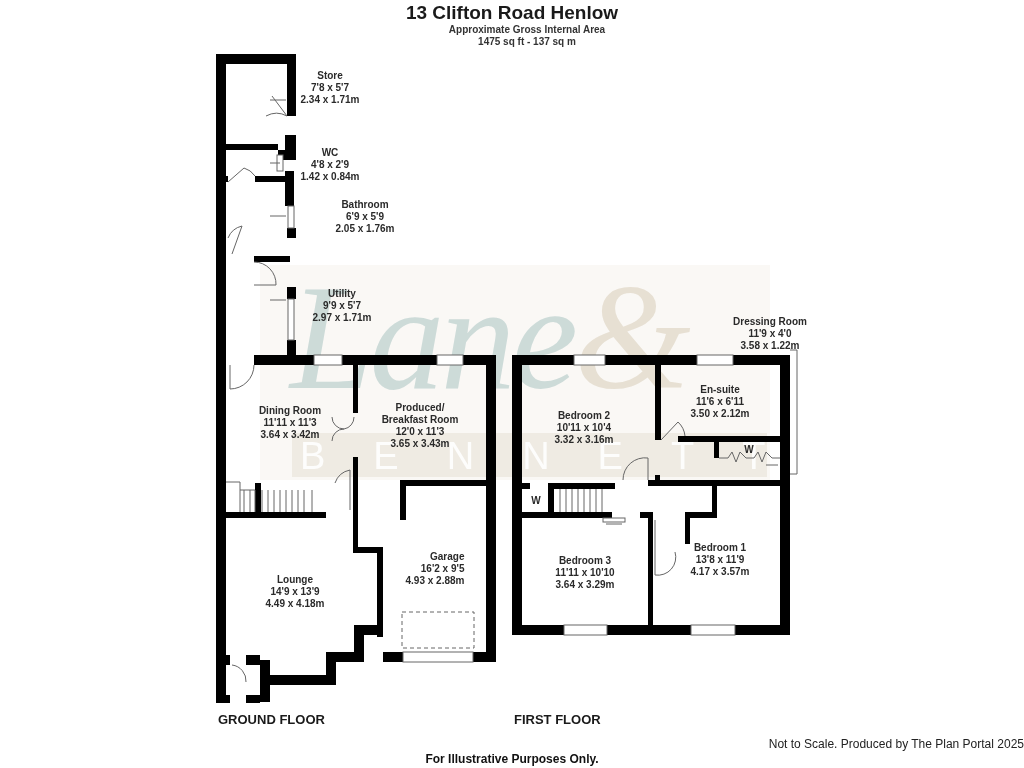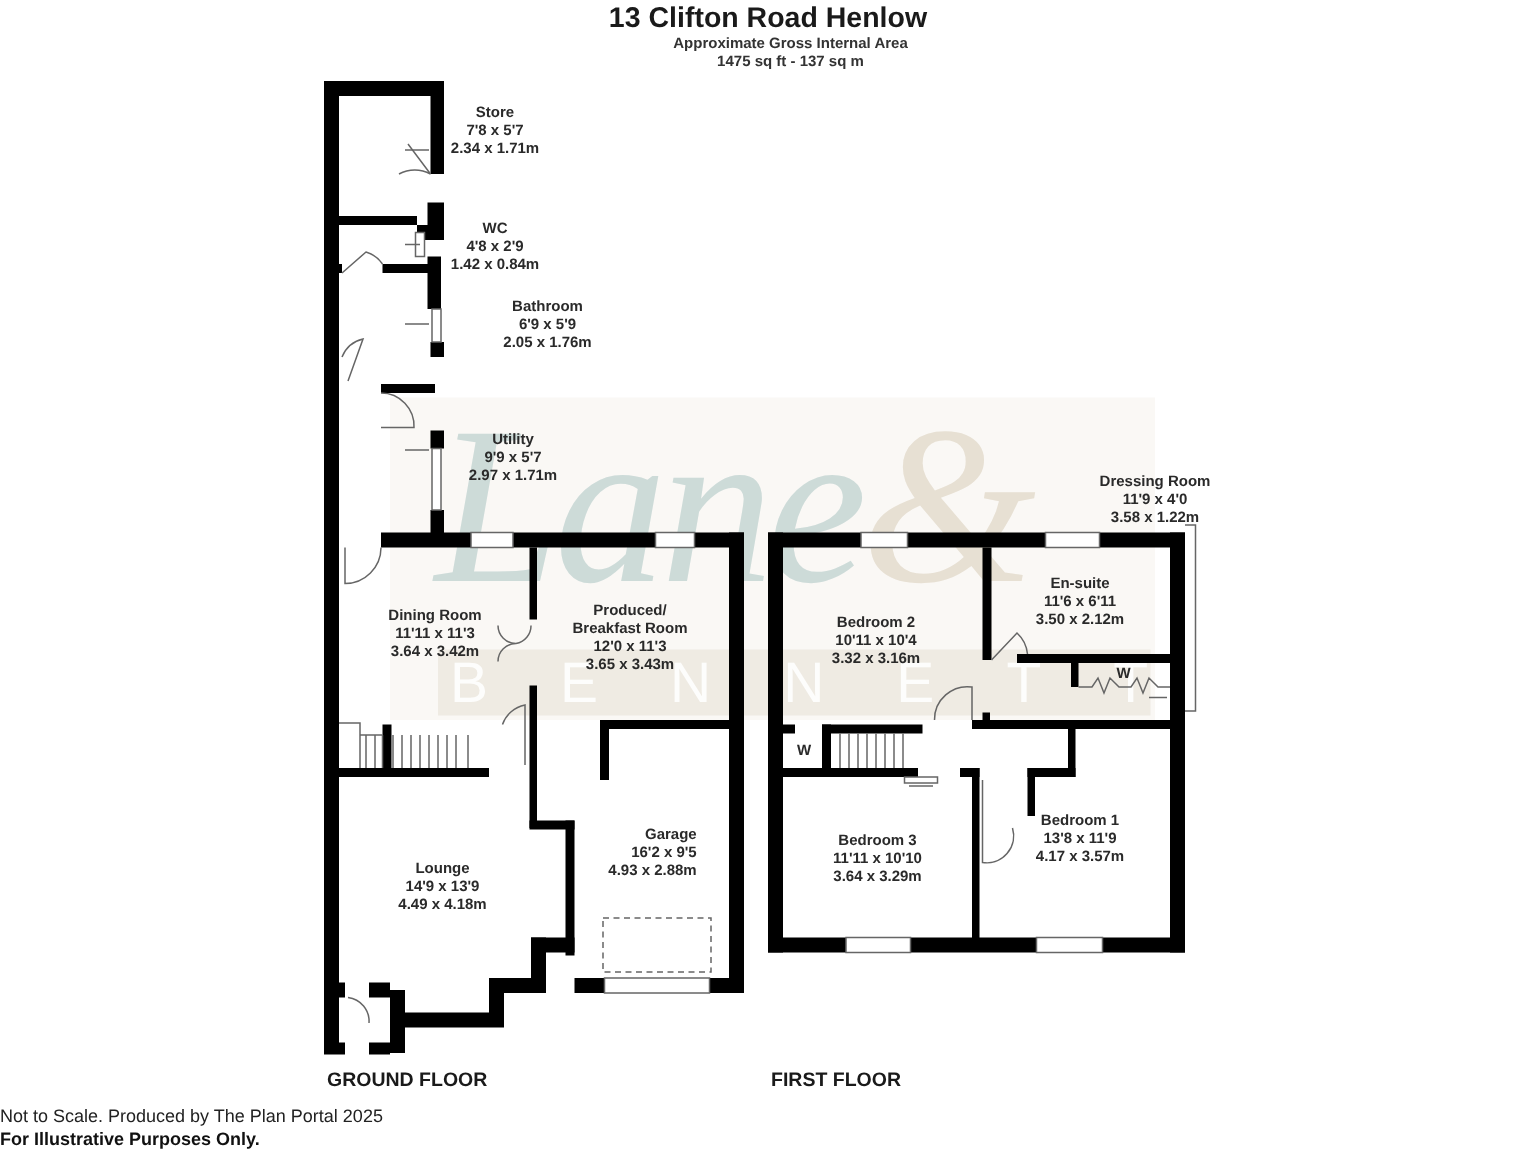--- a/index.html
+++ b/index.html
@@ -4,22 +4,22 @@
 <style>
   html, body { margin:0; padding:0; background:#ffffff; }
   body { width:1024px; height:768px; position:relative; overflow:hidden; font-family:"Liberation Sans", "DejaVu Sans", sans-serif; color:#1a1a1a; }
   .title { position:absolute; left:0; width:1024px; top:2px; text-align:center; font-weight:bold; font-size:19px; }
   .subtitle { position:absolute; left:0; width:1024px; text-align:center; font-weight:bold; font-size:10px; color:#333;padding-left:15px; }
   .sub1 { top:24px; } .sub2 { top:36px; }
   svg.plan { position:absolute; left:0; top:0; }
   .room-label { position:absolute; text-align:center; font-weight:bold; font-size:10px; line-height:12px; color:#2a2a2a; white-space:nowrap; transform:translateX(-50%); }
   .room-label span { display:block; }
   .floor-label { position:absolute; font-weight:bold; font-size:13px; color:#1a1a1a; }
-  .footer1 { position:absolute; left:0; width:1024px; top:737px; text-align:left; font-size:12px; color:#222; }
-  .footer2 { position:absolute; left:0; width:1024px; top:752px; text-align:left; font-size:12px; font-weight:bold; color:#111; }
+  .footer1 { position:absolute; left:0; width:1024px; top:737px; text-align:right; font-size:12px; color:#222; }
+  .footer2 { position:absolute; left:0; width:1024px; top:752px; text-align:center; font-size:12px; font-weight:bold; color:#111; }
   .wm-script { position:absolute; left:290px; top:262px; font-family:"Liberation Serif", "DejaVu Serif", serif; font-style:italic; font-size:150px; line-height:150px; color:#a9c4c2; opacity:0.55; letter-spacing:-4px; }
   .wm-amp { color:#d8cdb8; }
   .wm-band { position:absolute; left:292px; top:433px; width:475px; height:44px; background:#e7e2d7; opacity:0.6; }
   .wm-band-text { position:absolute; left:300px; top:436px; width:470px; font-size:38px; line-height:40px; letter-spacing:48px; color:#ffffff; opacity:0.9; font-family:"Liberation Sans", sans-serif; }
   .wm-bg { position:absolute; left:260px; top:265px; width:510px; height:215px; background:#f6f4ee; opacity:0.6; }
 </style>
 </head>
 <body>
 
 <div class="title">13 Clifton Road Henlow</div>

